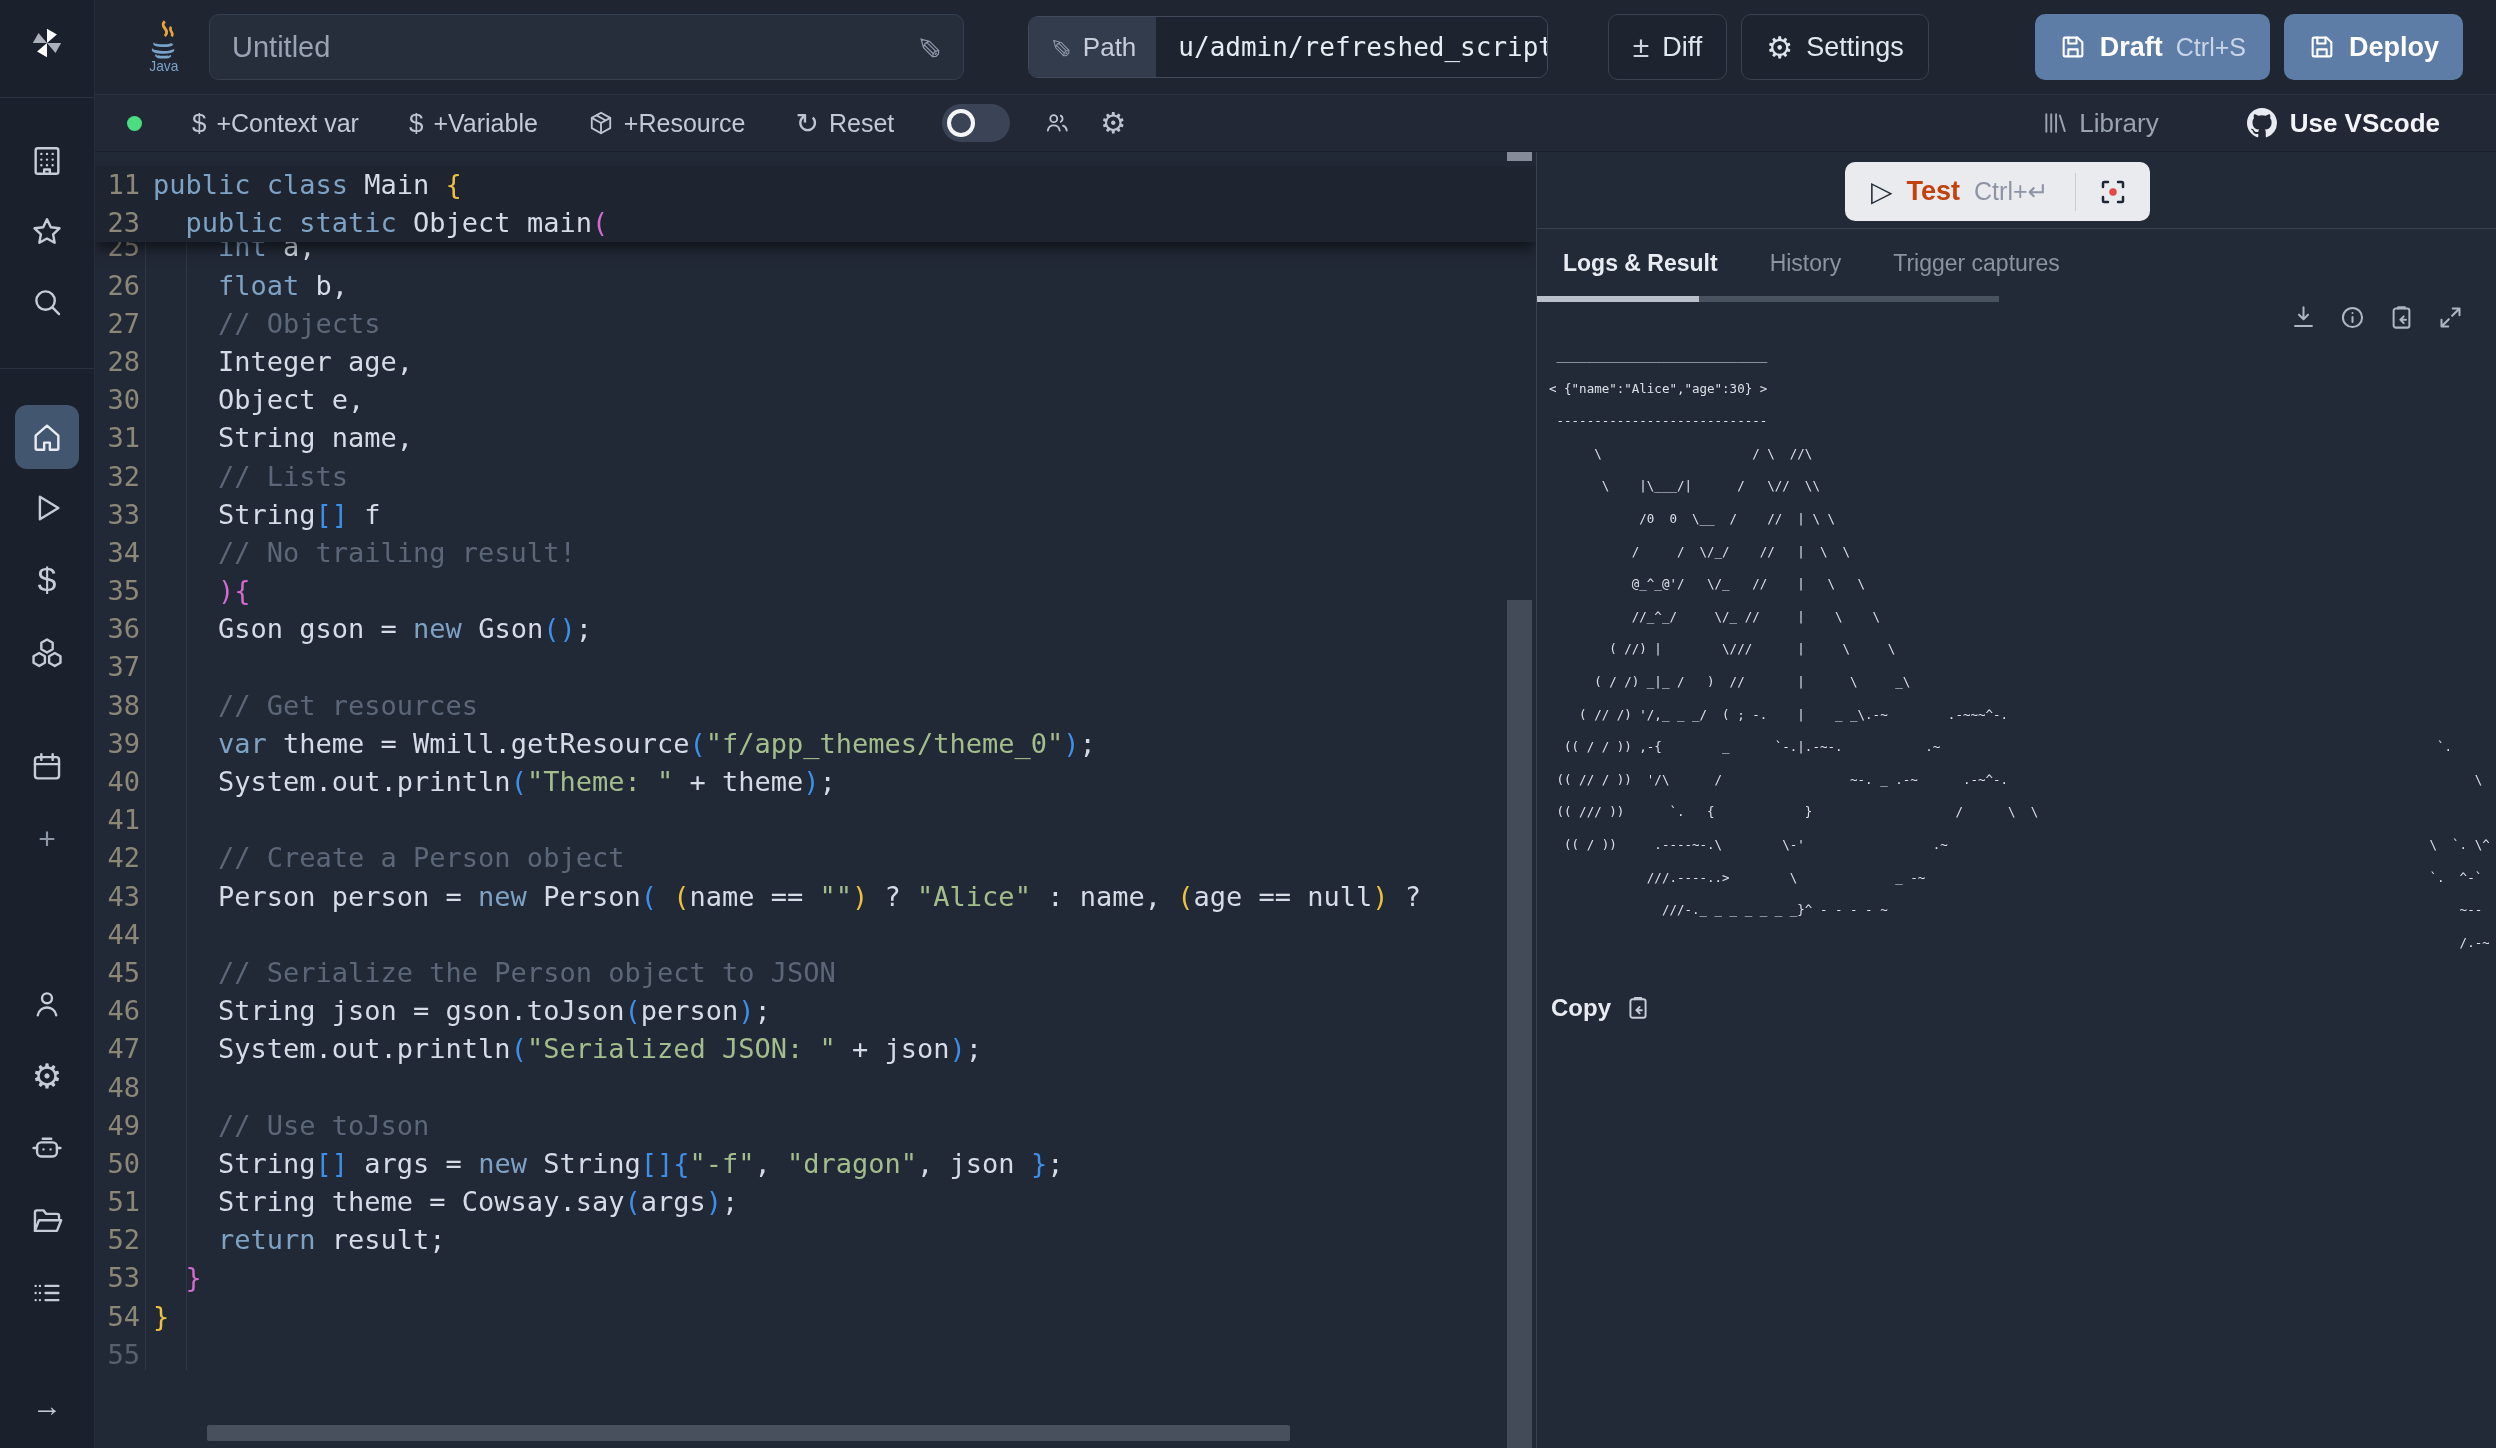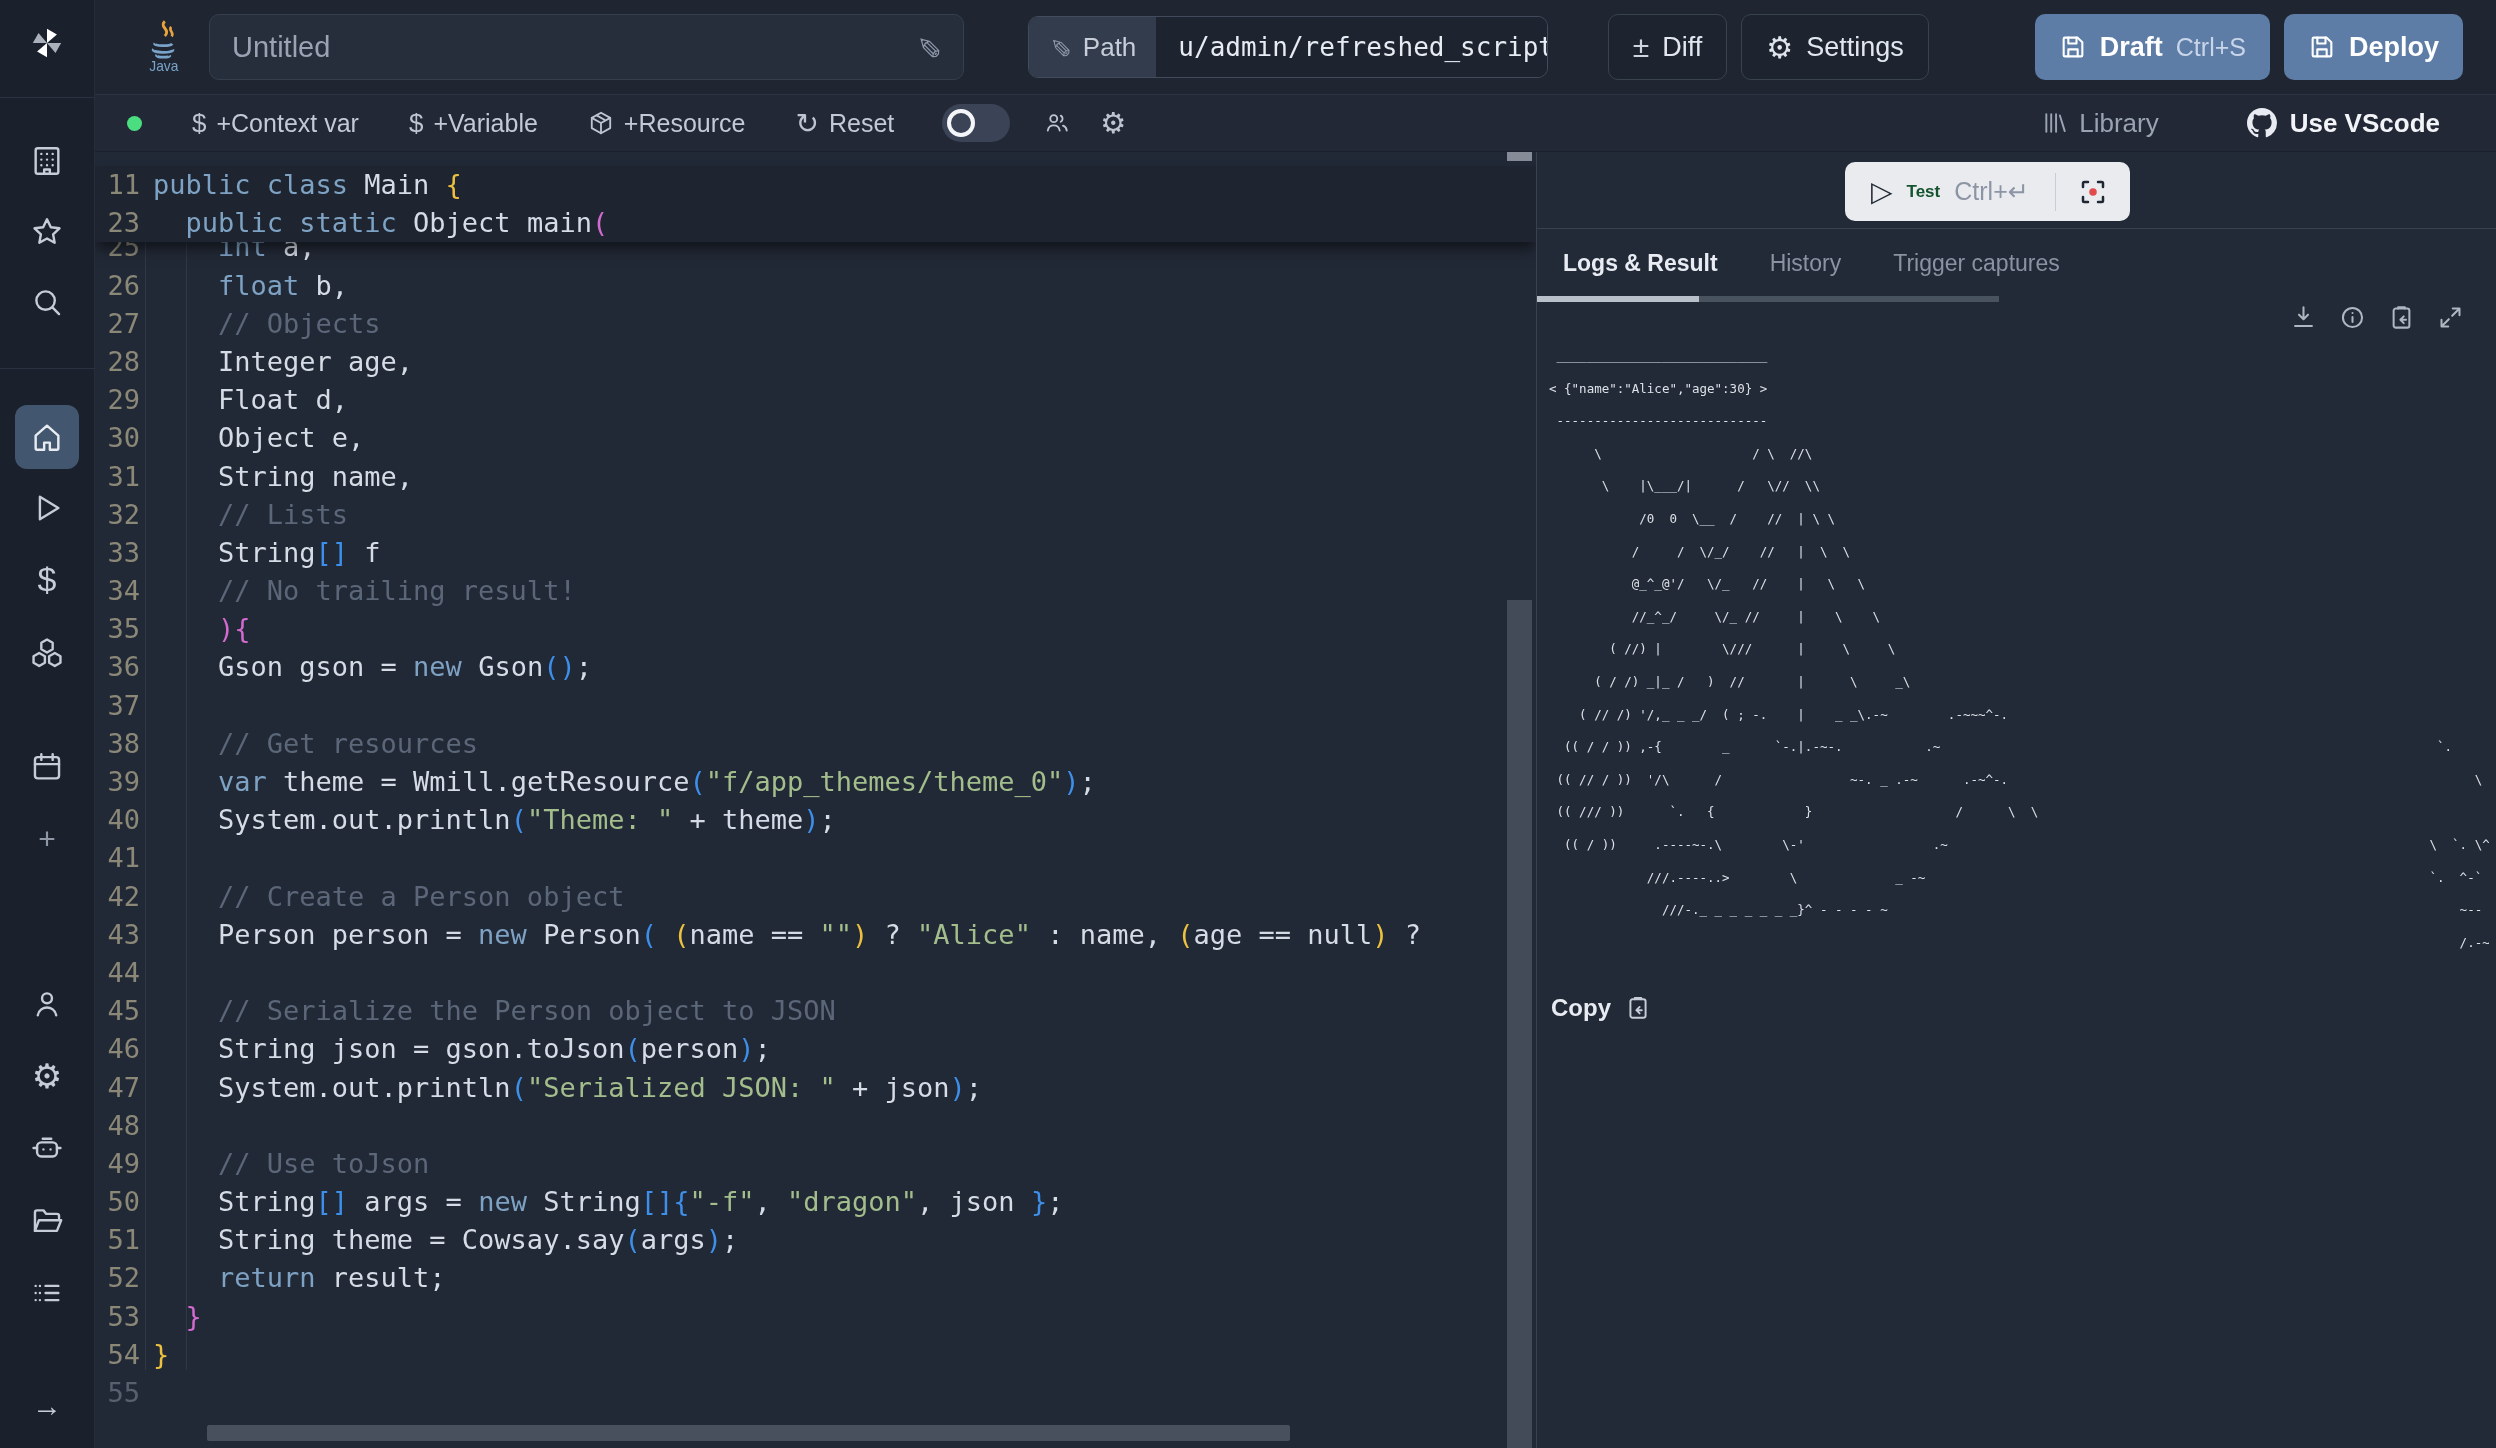--- a/index.html
+++ b/index.html
@@ -74,21 +74,21 @@
   #hscroll { position:absolute; left:112px; top:1273px; width:1083px; height:16px; background:#49505d; border-radius:2px; }
 
   
   #rpanel { position:absolute; left:1536px; top:152px; width:960px; height:1296px; background:#232a37;
             border-left:1px solid #39414f; }
   #test-strip { position:absolute; left:0; top:0; width:100%; height:77px; border-bottom:1px solid #39414f; }
   #test-pill { position:absolute; left:308px; top:10px; height:59px; background:#e9ebef; border-radius:10px;
                display:flex; align-items:center; }
   #test-main { display:flex; align-items:center; gap:14px; padding:0 26px; }
   #test-main .play { color:#1f2733; font-size:28px; }
-  #test-main .lbl { color:#14532d; font-size:17px; font-weight:bold; }
+  #test-main .lbl { color:#c2410c; font-size:27px; font-weight:bold; }
   #test-main .kbd { color:#8d95a5; font-size:25px; }
   #test-pill .sep { width:1px; height:38px; background:#c9ccd4; }
   #capture-btn { width:74px; height:59px; display:flex; align-items:center; justify-content:center; }
 
   #tabs-row { position:absolute; left:0; top:78px; width:100%; height:72px; }
   #tabstrip { position:absolute; left:0; top:0; height:66px; display:flex; align-items:center; }
   .tab { font-size:23px; color:#8a93a2; padding:0 26px; height:100%; display:flex; align-items:center; }
   .tab.active { color:#e9edf3; font-weight:bold; }
   #ul-light { position:absolute; left:0; top:66px; width:162px; height:6px; background:#b9c0ca; }
   #ul-gray  { position:absolute; left:162px; top:66px; width:300px; height:6px; background:#49525f; }
@@ -292,21 +292,20 @@
 </div>
 
 <div id="editor">
   <div class="guide" style="left:50px"></div>
   <div class="guide" style="left:91px"></div>
   <div id="code-rows">
       <div class="crow"><span class="ln">25</span><span class="ct"><span class="pl">    </span><span class="kw">int</span><span class="pl"> a,</span></span></div>
       <div class="crow"><span class="ln">26</span><span class="ct"><span class="pl">    </span><span class="kw">float</span><span class="pl"> b,</span></span></div>
       <div class="crow"><span class="ln">27</span><span class="ct"><span class="cm">    // Objects</span></span></div>
       <div class="crow"><span class="ln">28</span><span class="ct"><span class="pl">    Integer age,</span></span></div>
-      <div class="crow"><span class="ln">29</span><span class="ct"><span class="pl">    Float d,</span></span></div>
       <div class="crow"><span class="ln">30</span><span class="ct"><span class="pl">    Object e,</span></span></div>
       <div class="crow"><span class="ln">31</span><span class="ct"><span class="pl">    String name,</span></span></div>
       <div class="crow"><span class="ln">32</span><span class="ct"><span class="cm">    // Lists</span></span></div>
       <div class="crow"><span class="ln">33</span><span class="ct"><span class="pl">    String</span><span class="b3">[]</span><span class="pl"> f</span></span></div>
       <div class="crow"><span class="ln">34</span><span class="ct"><span class="cm">    // No trailing result!</span></span></div>
       <div class="crow"><span class="ln">35</span><span class="ct"><span class="pl">    </span><span class="b2">){</span></span></div>
       <div class="crow"><span class="ln">36</span><span class="ct"><span class="pl">    Gson gson = </span><span class="kw">new</span><span class="pl"> Gson</span><span class="b3">()</span><span class="pl">;</span></span></div>
       <div class="crow"><span class="ln">37</span><span class="ct"></span></div>
       <div class="crow"><span class="ln">38</span><span class="ct"><span class="cm">    // Get resources</span></span></div>
       <div class="crow"><span class="ln">39</span><span class="ct"><span class="pl">    </span><span class="kw">var</span><span class="pl"> theme = Wmill.getResource</span><span class="b3">(</span><span class="st">"f/app_themes/theme_0"</span><span class="b3">)</span><span class="pl">;</span></span></div>

